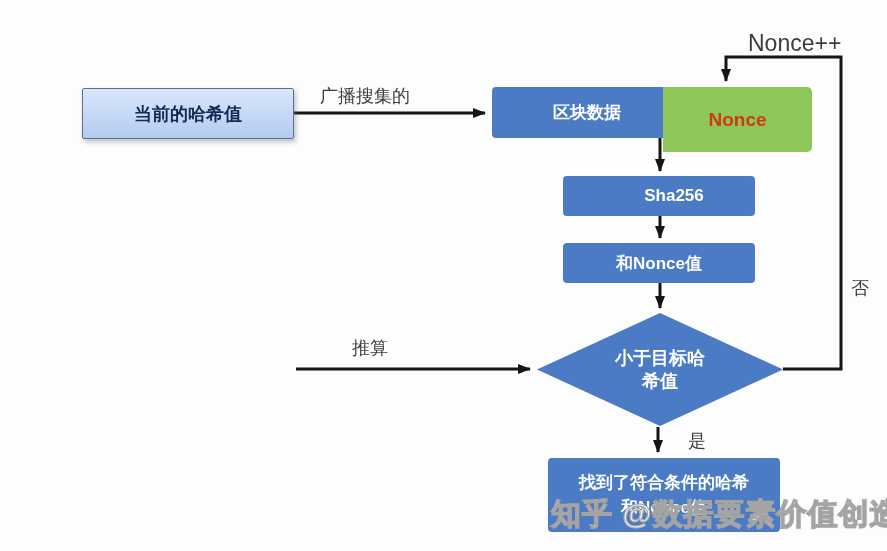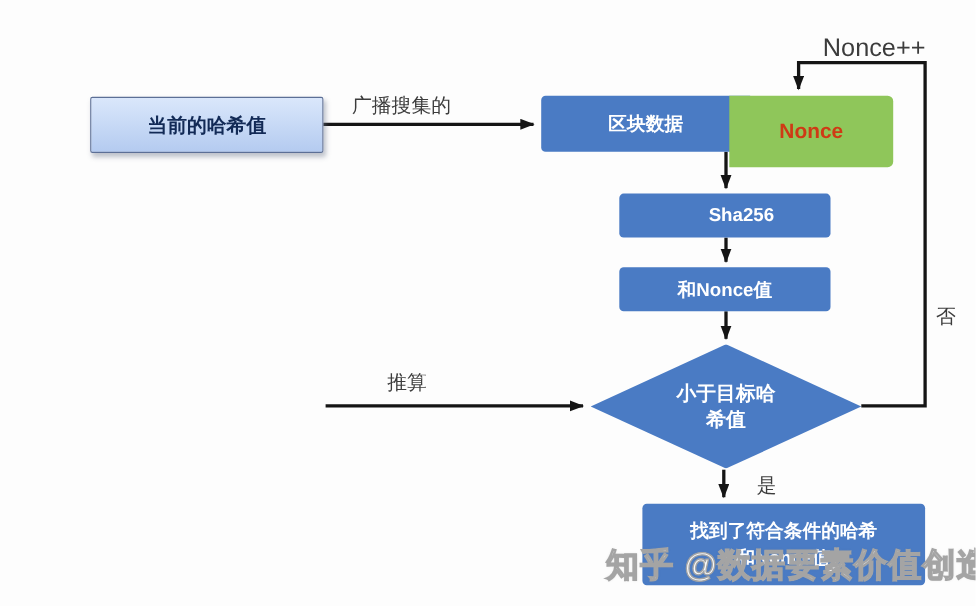--- a/index.html
+++ b/index.html
@@ -60,21 +60,21 @@
   .box-nonce {
     left: 663px; top: 87px; width: 149px; height: 65px;
     background: var(--node-green);
     color: var(--nonce-text-red);
     font-size: 19px;
     border-radius: 0 5px 5px 0;
   }
   .box-sha256       { left: 563px; top: 176px; width: 192px; height: 40px; padding-left: 30px; }
   .box-current-hash { left: 563px; top: 243px; width: 192px; height: 40px; }
   .box-target-diff  { left: 83px;  top: 343px; width: 212px; height: 50px; }
-  .box-result       { left: 548px; top: 458px; width: 257px; height: 74px; line-height: 25px; margin-left: 36px; }
+  .box-result       { left: 548px; top: 458px; width: 232px; height: 74px; line-height: 25px; }
   .diamond {
     left: 537px; top: 313px; width: 246px; height: 113px;
     background: var(--node-blue);
     color: var(--node-text-white);
     font-size: 18px;
     line-height: 23px;
     clip-path: polygon(50% 0%, 100% 50%, 50% 100%, 0% 50%);
     border-radius: 0;
     text-align: center;
   }

